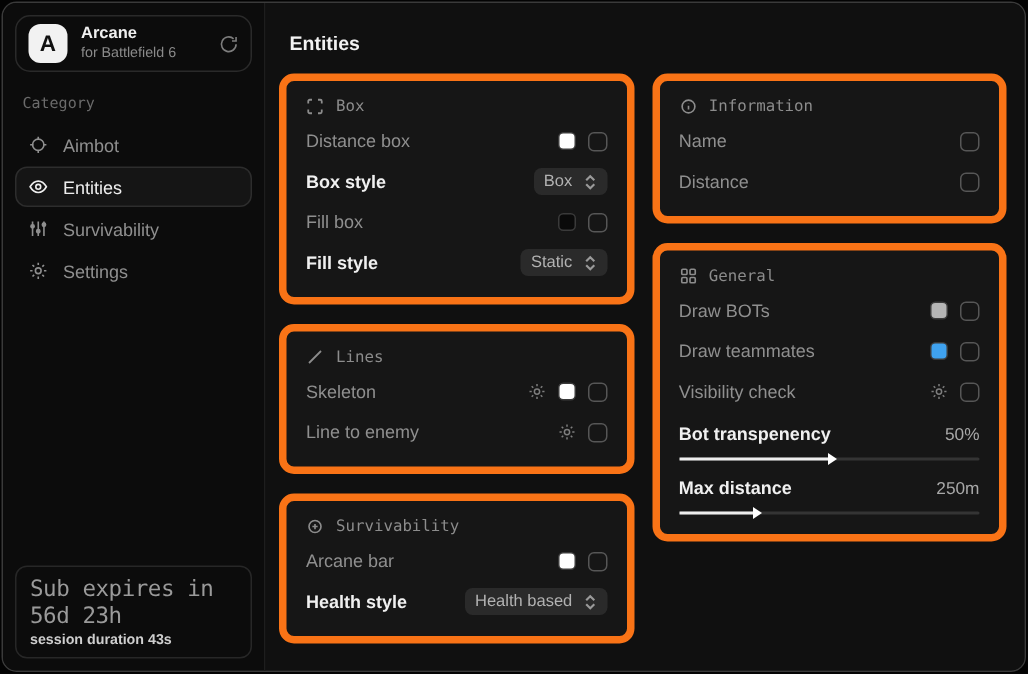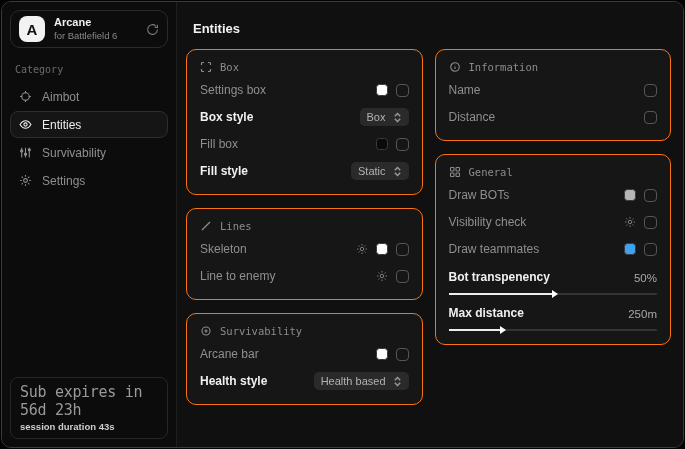--- a/index.html
+++ b/index.html
@@ -53,21 +53,21 @@
     font-family:"DejaVu Sans Mono", monospace;
     font-size:15px; color:#9a9a9a; letter-spacing:-0.3px;
   }
   .side-footer .line2 { font-size:9.5px; font-weight:bold; color:#cfcfcf; margin-top:2px; }
   
   .main { flex:1; background:#101010; padding:17px 12px 0 9px; overflow:hidden; }
   .page-title { font-size:13px; font-weight:bold; color:#f2f2f2; margin:2px 0 13px 7px; }
   .columns { display:flex; gap:12px; }
   .col { width:238px; }
   .card {
-    background:#161616; border:1px solid #f97316; border-radius:10px;
+    background:#161616; border:5px solid #f97316; border-radius:10px;
     padding:11px 13px 13px; margin-bottom:13px;
   }
   .card-header {
     display:flex; align-items:center; gap:8px;
     font-family:"DejaVu Sans Mono", monospace;
     font-size:10.5px; color:#8c8c8c; margin-bottom:5px;
   }
   .card-header .hicon { display:flex; color:#8c8c8c; }
   .row {
     display:flex; align-items:center; justify-content:space-between;
@@ -184,21 +184,21 @@
         <div class="card">
           <div class="card-header">
             <span class="hicon">
               <svg width="12" height="12" viewBox="0 0 24 24" fill="none" stroke="currentColor" stroke-width="2.4">
                 <path d="M3 8V5a2 2 0 0 1 2-2h3M16 3h3a2 2 0 0 1 2 2v3M21 16v3a2 2 0 0 1-2 2h-3M8 21H5a2 2 0 0 1-2-2v-3"></path>
               </svg>
             </span>
             <span>Box</span>
           </div>
           <div class="row">
-            <span class="rlabel dim">Settings box</span>
+            <span class="rlabel dim">Distance box</span>
             <span class="controls">
               <span class="swatch" style="background: rgb(255, 255, 255);"></span>
               <span class="checkbox"></span>
             </span>
           </div>
           <div class="row">
             <span class="rlabel bright">Box style</span>
             <span class="dropdown">
               <span>Box</span>
               <svg width="9" height="11" viewBox="0 0 10 12" fill="none" stroke="#9a9a9a" stroke-width="1.6">
@@ -328,35 +328,35 @@
             <span>General</span>
           </div>
           <div class="row">
             <span class="rlabel dim">Draw BOTs</span>
             <span class="controls">
               <span class="swatch" style="background: rgb(181, 181, 181);"></span>
               <span class="checkbox"></span>
             </span>
           </div>
           <div class="row">
+            <span class="rlabel dim">Draw teammates</span>
+            <span class="controls">
+              <span class="swatch" style="background: rgb(63, 162, 239);"></span>
+              <span class="checkbox"></span>
+            </span>
+          </div>
+          <div class="row">
             <span class="rlabel dim">Visibility check</span>
             <span class="controls">
               <span class="mini-icon">
                 <svg width="12" height="12" viewBox="0 0 24 24" fill="none" stroke="currentColor" stroke-width="2">
                   <circle cx="12" cy="12" r="3.5"></circle>
                   <path d="M12 2v3M12 19v3M2 12h3M19 12h3M4.9 4.9l2.1 2.1M17 17l2.1 2.1M19.1 4.9L17 7M7 17l-2.1 2.1"></path>
                 </svg>
               </span>
-              <span class="checkbox"></span>
-            </span>
-          </div>
-          <div class="row">
-            <span class="rlabel dim">Draw teammates</span>
-            <span class="controls">
-              <span class="swatch" style="background: rgb(63, 162, 239);"></span>
               <span class="checkbox"></span>
             </span>
           </div>
 
           <div class="slider-block">
             <div class="slider-head">
               <span class="rlabel bright">Bot transpenency</span>
               <span class="slider-value">50%</span>
             </div>
             <div class="slider-track">

